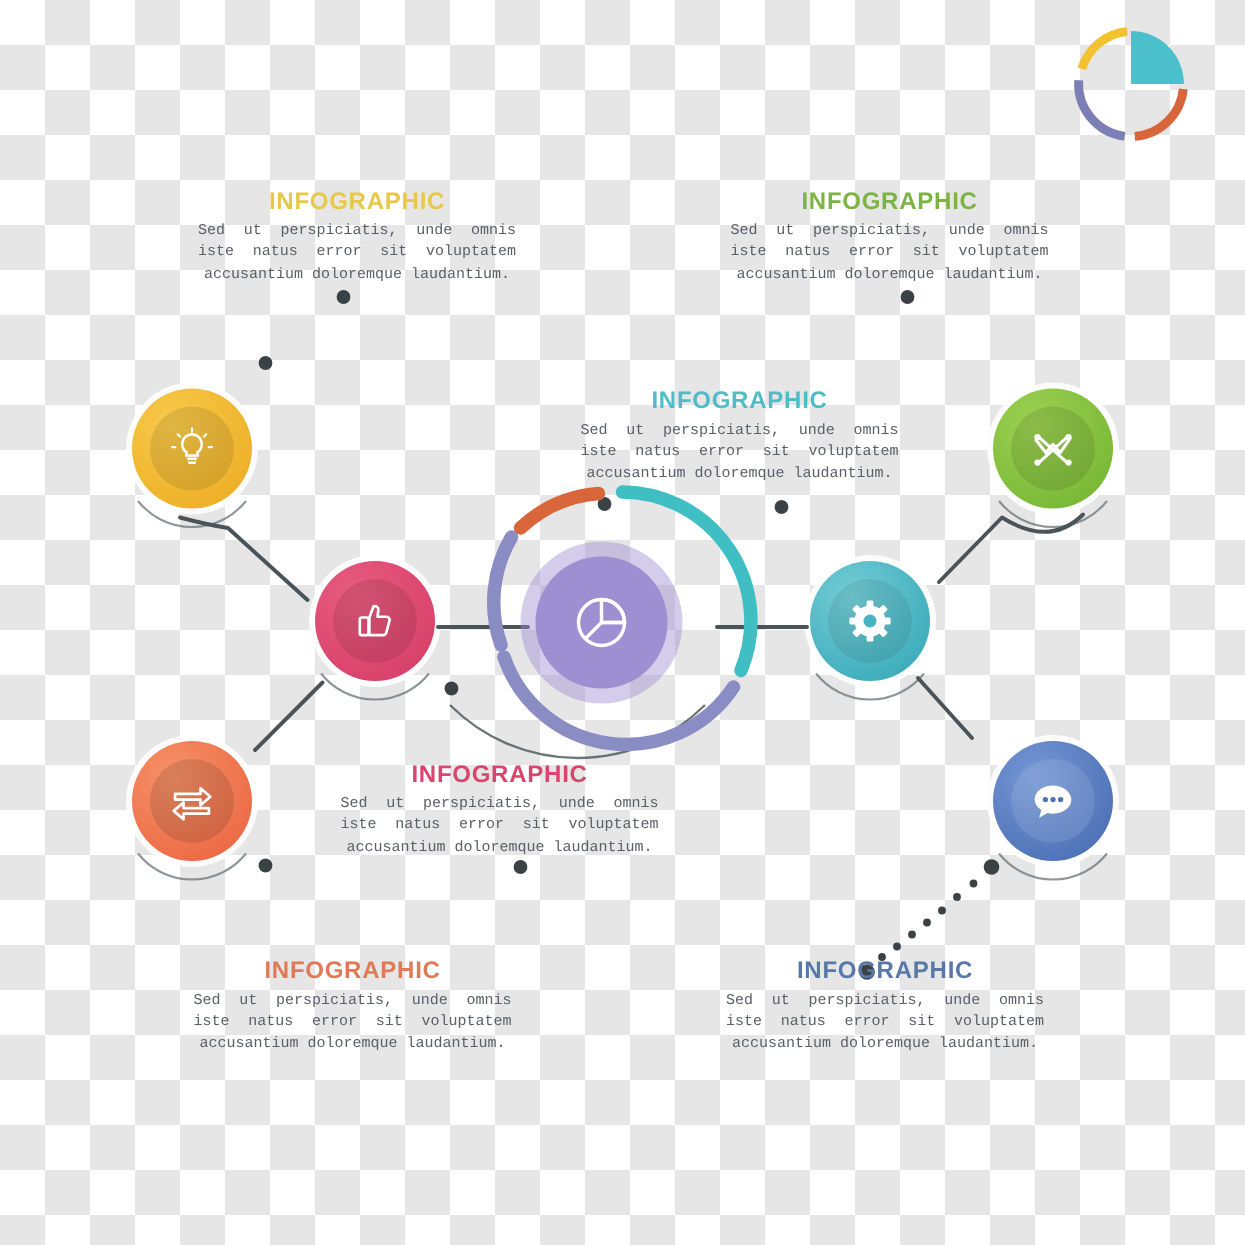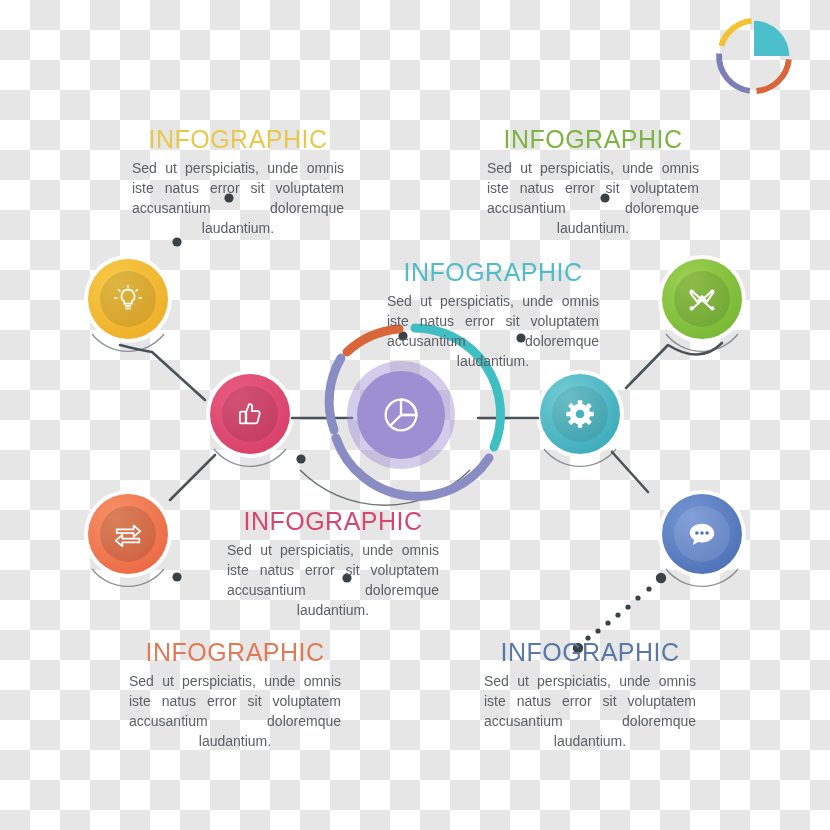--- a/index.html
+++ b/index.html
@@ -27,35 +27,35 @@
     top: 0;
     width: 830px;
     height: 830px;
   }
   .txtblock {
     position: absolute;
     width: 220px;
     text-align: center;
   }
   .txtblock .heading {
-    font-size: 25px;
+    font-size: 16px;
     letter-spacing: 0.5px;
-    font-weight: 400;
+    font-weight: 700;
     margin: 0 0 4px 0;
     line-height: 1.1;
   }
   .txtblock .body {
-    font-size: 14px;
+    font-size: 10px;
     line-height: 1.45;
     color: #5b5f66;
     margin: 0;
     text-align: justify;
     text-align-last: center;
     padding: 0 4px;
-    font-family: Liberation Sans, sans-serif;
+    font-family: Liberation Mono, monospace;
   }
   
   #tb-idea      { left: 128px; top: 126px; }
   #tb-growth    { left: 483px; top: 126px; }
   #tb-analytics { left: 383px; top: 259px; }
   #tb-quality   { left: 223px; top: 508px; }
   #tb-transfer  { left: 125px; top: 639px; }
   #tb-support   { left: 480px; top: 639px; }
 
   .node {

